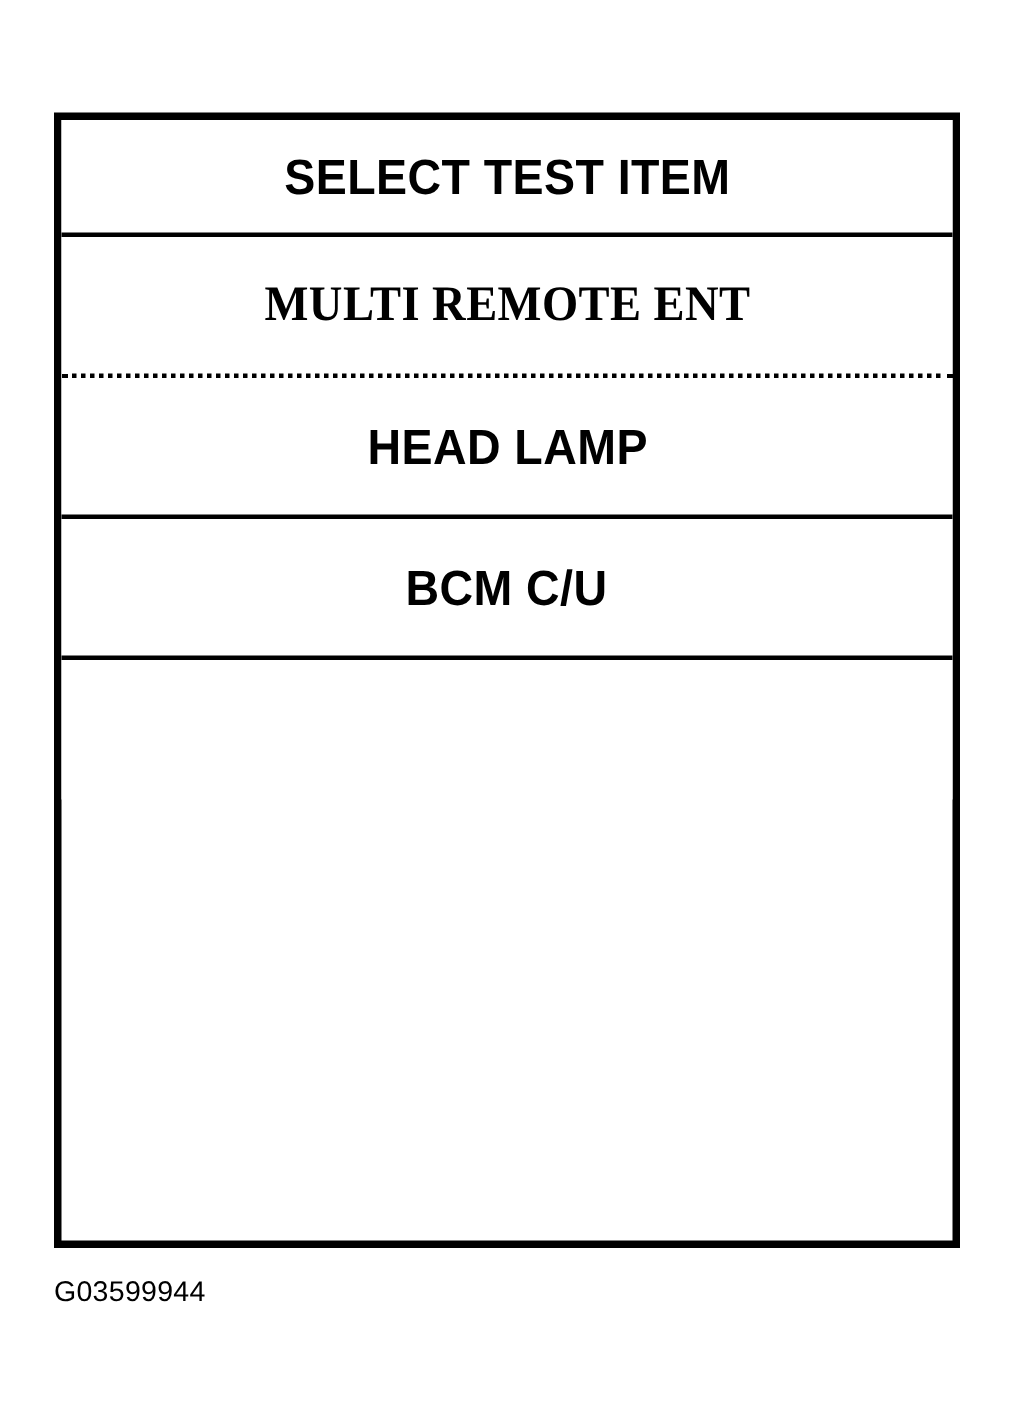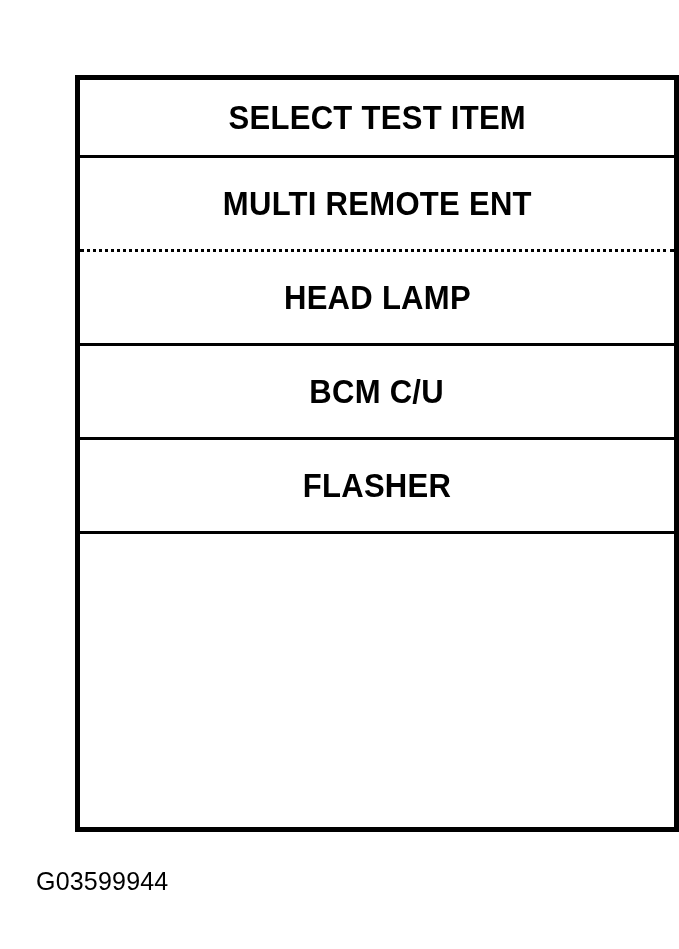--- a/index.html
+++ b/index.html
@@ -21,21 +21,20 @@
     position: absolute;
     left: 36px;
     top: 75px;
     width: 604px;
     height: 757px;
     box-sizing: border-box;
     border: 5px solid #000000;
     background: #ffffff;
     display: flex;
     flex-direction: column;
-    margin-left: 39px;
   }
 
   
   .menu-row {
     position: relative;
     box-sizing: border-box;
     display: flex;
     align-items: center;
     justify-content: center;
     background: #ffffff;
@@ -68,38 +67,38 @@
   .row-item {
     height: 94px;
   }
   .row-item.div-solid {
     border-bottom: 3px solid #000000;
   }
 
   
   .row-item.div-dotted {
     border-bottom: 3px dotted #000000;
+    font-family: Liberation Serif, serif;
   }
 
   
   .row-blank {
     height: 93px;
   }
 
   
   #figure-caption {
     position: absolute;
     left: 36px;
     top: 851px;
-    font-size: 25px;
+    font-size: 19px;
     font-weight: normal;
     color: #000000;
     letter-spacing: 0.2px;
     white-space: nowrap;
-    margin-top: 16px;
   }
 </style>
 </head>
 <body>
 
 <div id="screen-frame">
 
   <div class="menu-row row-header">
     <span class="row-label">SELECT TEST ITEM</span>
   </div>
@@ -111,23 +110,20 @@
   <div class="menu-row row-item div-solid">
     <span class="row-label">HEAD LAMP</span>
   </div>
 
 
 
   <div class="menu-row row-item div-solid">
     <span class="row-label">BCM C/U</span>
   </div>
 
-  <div class="menu-row row-item div-solid">
-    <span class="row-label">FLASHER</span>
-  </div>
 
   <div class="menu-row row-blank">
     <span class="row-label"></span>
   </div>
 
 </div>
 
 <div id="figure-caption">G03599944</div>
 
 </body></html>

